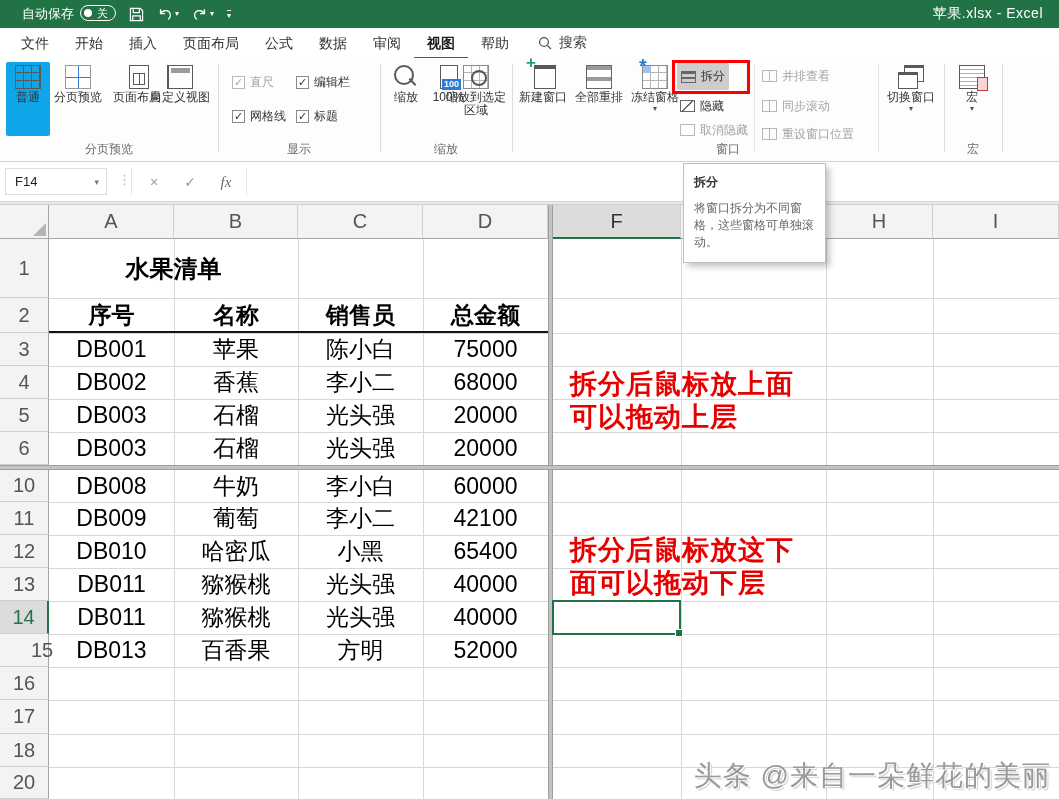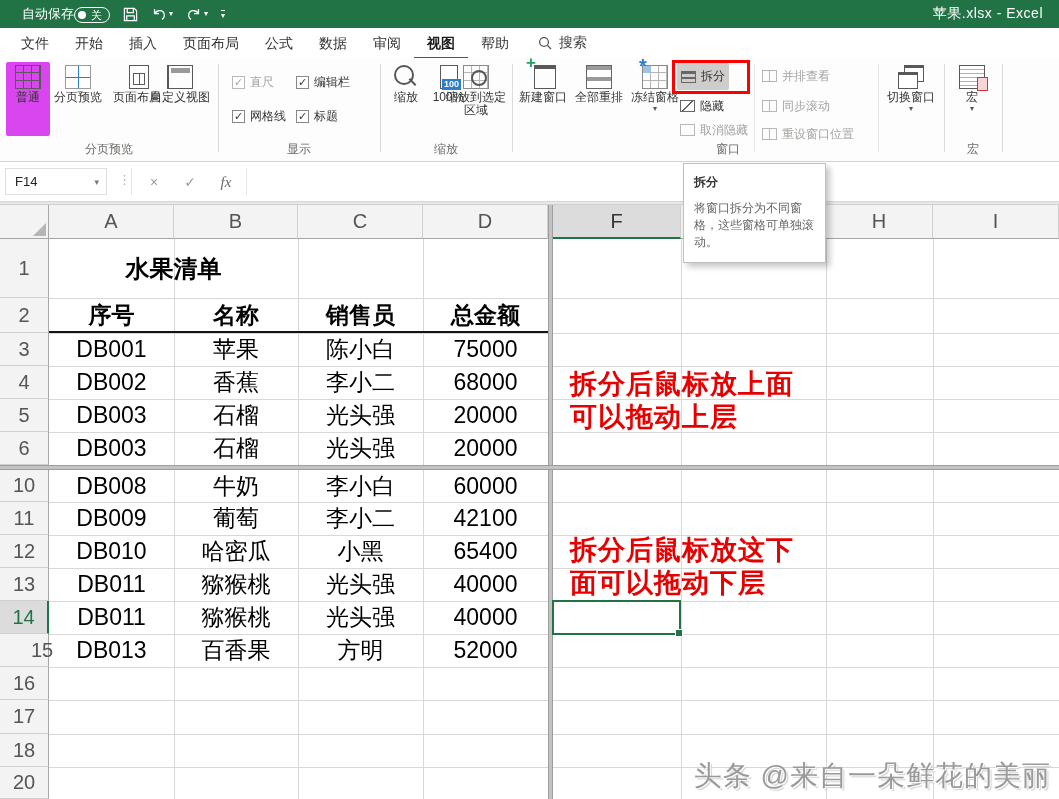--- a/index.html
+++ b/index.html
@@ -3,41 +3,41 @@
 <meta charset="utf-8">
 <style>
   *{margin:0;padding:0;box-sizing:border-box}
   html,body{width:1059px;height:799px}
   body{font-family:"Liberation Sans","DejaVu Sans",sans-serif;background:#e6e6e6;position:relative;overflow:hidden;cursor:default}
   #page{position:absolute;inset:0;width:1059px;height:799px;background:#fff}
 
   
   #titlebar{position:absolute;left:0;top:0;width:100%;height:28px;background:#217346;color:#fff;display:flex;align-items:center;font-size:13px}
   #titlebar .qat{display:flex;align-items:center;gap:13px;padding-left:22px}
-  .autosave{display:flex;align-items:flex-end;}
+  .autosave{display:flex;align-items:flex-start;gap:6px}
   .pill{display:flex;align-items:center;border:1px solid #fff;border-radius:9px;height:16px;padding:0 7px 0 3px;gap:5px;font-size:11px}
   .pill .dot{width:8px;height:8px;border-radius:50%;background:#fff}
   .qbtn{display:flex;align-items:center;gap:2px}
   .tinycaret{font-size:8px;line-height:8px;color:#fff}
   .ribbonopts{border-top:1px solid #fff;padding-top:1px;font-size:8px;line-height:7px}
   #doc-title{position:absolute;right:16px;top:0;height:28px;display:flex;align-items:center;font-size:14px;letter-spacing:.5px}
 
   
   #tabrow{position:absolute;left:0;top:28px;width:100%;height:30px;background:#fff;display:flex;align-items:stretch;padding-left:8px;font-size:14px;color:#333}
   .tab{display:flex;align-items:center;padding:16px 13px}
   .tab.active{font-weight:bold;color:#1d1d1d;box-shadow:inset 0 -3px 0 #217346}
   .searchbox{display:flex;align-items:center;gap:7px;margin-left:16px;color:#444}
 
   
   #ribbon{position:absolute;left:0;top:58px;width:100%;height:104px;background:#fdfdfd;border-bottom:1px solid #d4d2d0}
   .glabel{position:absolute;top:83px;font-size:12px;color:#6d6b68;text-align:center}
   .gdiv{position:absolute;top:6px;height:88px;width:1px;background:#dedcda}
   .gdiv.sub{background:#e7e5e3}
   .bigbtn{position:absolute;top:4px;height:74px;display:flex;flex-direction:column;align-items:center;font-size:12px;line-height:13px;text-align:center;color:#333}
-  .bigbtn.selected{background:#d946ef;border-radius:2px}
+  .bigbtn.selected{background:#0ea5e9;border-radius:2px}
   .bigbtn .lbl{margin-top:2px}
   .dd{font-size:8px;color:#555;margin-top:1px;line-height:8px}
   .cbrow{position:absolute;display:flex;align-items:center;gap:5px;font-size:12px;color:#333;height:16px;white-space:nowrap}
   .cbrow.dis{color:#a5a3a1}
   .cbx{width:13px;height:13px;border:1px solid #8a8886;font-size:11px;line-height:11px;text-align:center;color:#333;background:#fff;flex:none}
   .cbrow.dis .cbx{color:#a8a6a4;border-color:#bbb9b7}
   .smallbtn{position:absolute;display:flex;align-items:center;gap:5px;font-size:12px;color:#333;height:22px;white-space:nowrap}
   .smallbtn.dis{color:#a5a3a1}
   .smallbtn.pressed{background:#cfcdcb;height:27px;padding:0 4px;border-radius:2px}
   #split-redbox{position:absolute;left:672px;top:2px;width:78px;height:34px;border:3px solid #ff0000;z-index:55}

